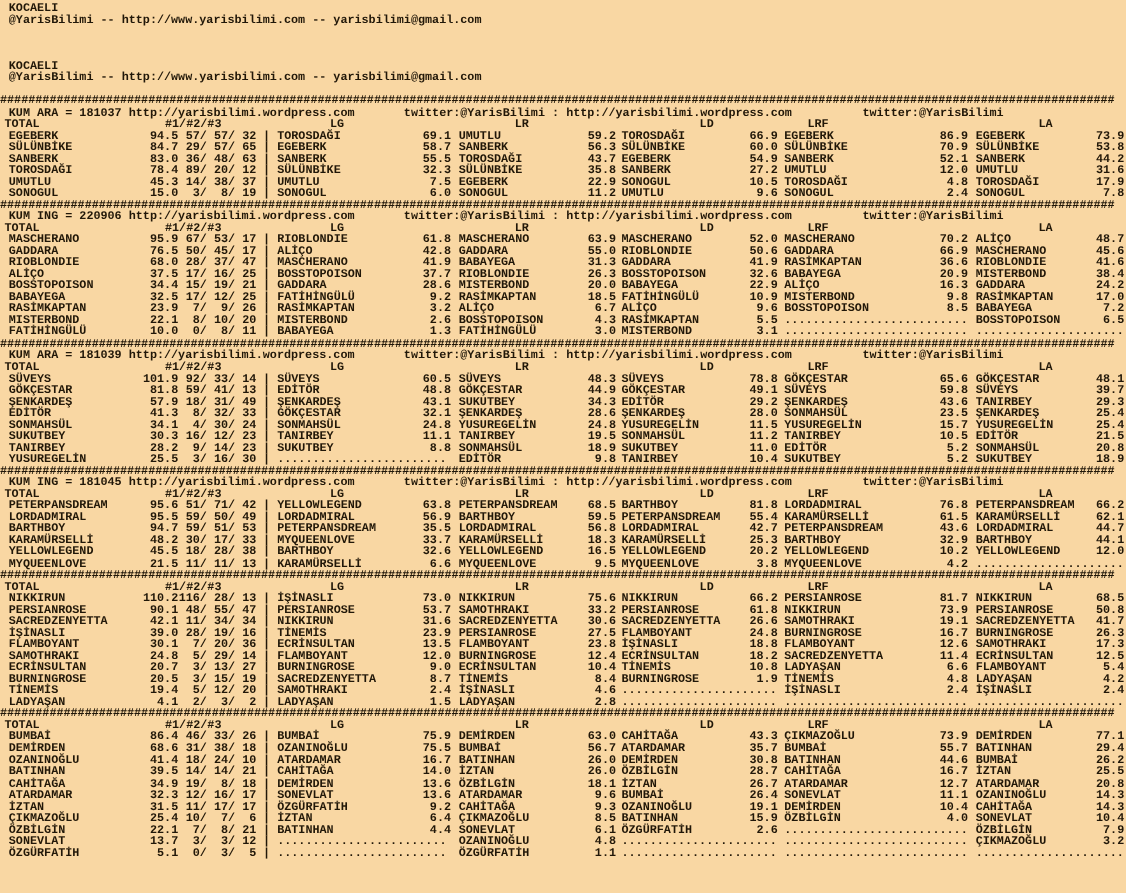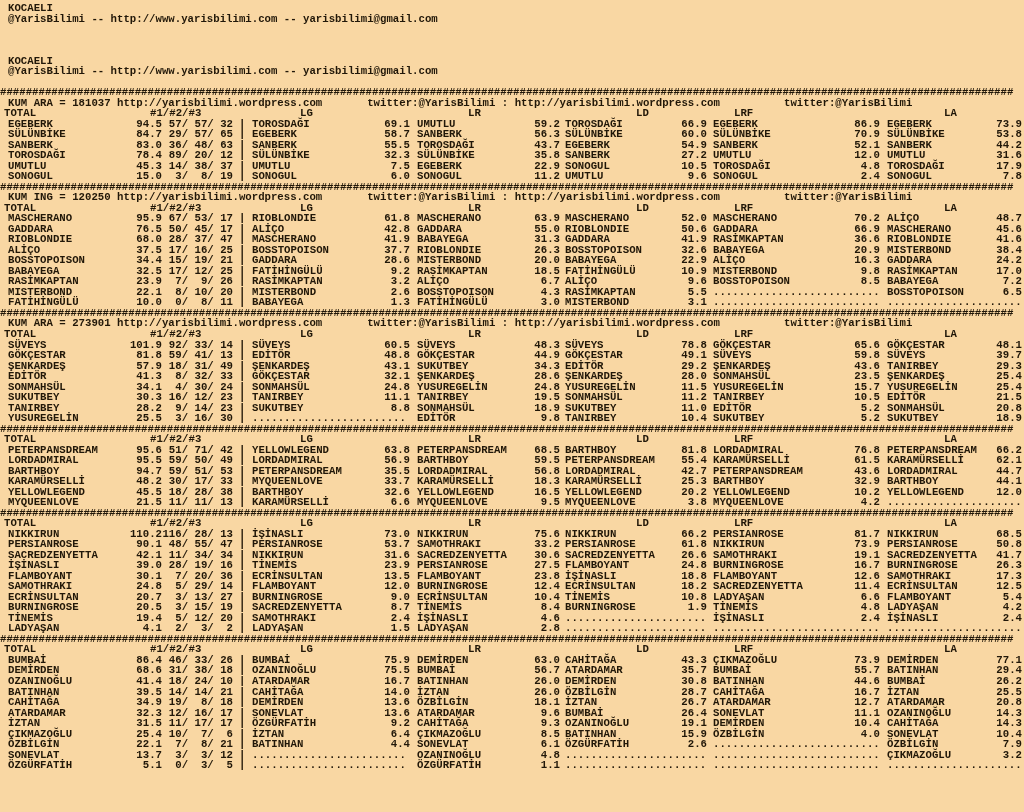--- a/index.html
+++ b/index.html
@@ -54,43 +54,44 @@
       <div class="line"><span class="x0">##############################################################################################################################################################</span></div>
       <div class="line"><span class="x8">KUM ARA = 181037 http://yarisbilimi.wordpress.com       twitter:@YarisBilimi : http://yarisbilimi.wordpress.com          twitter:@YarisBilimi</span></div>
       <div class="line"><span class="h-total">TOTAL</span><span class="h-p123">#1/#2/#3</span><span class="h-lg">LG</span><span class="h-lr">LR</span><span class="h-ld">LD</span><span class="h-lrf">LRF</span><span class="h-la">LA</span></div>
       <div class="line"><span class="c-name">EGEBERK</span><span class="c-total">94.5</span><span class="c-p123">57/ 57/ 32</span><span class="c-sep">|</span><span class="c-lgn">TOROSDAĞI</span><span class="c-lgv">69.1</span><span class="c-lrn">UMUTLU</span><span class="c-lrv">59.2</span><span class="c-ldn">TOROSDAĞI</span><span class="c-ldv">66.9</span><span class="c-lrfn">EGEBERK</span><span class="c-lrfv">86.9</span><span class="c-lan">EGEBERK</span><span class="c-lav">73.9</span></div>
       <div class="line"><span class="c-name">SÜLÜNBİKE</span><span class="c-total">84.7</span><span class="c-p123">29/ 57/ 65</span><span class="c-sep">|</span><span class="c-lgn">EGEBERK</span><span class="c-lgv">58.7</span><span class="c-lrn">SANBERK</span><span class="c-lrv">56.3</span><span class="c-ldn">SÜLÜNBİKE</span><span class="c-ldv">60.0</span><span class="c-lrfn">SÜLÜNBİKE</span><span class="c-lrfv">70.9</span><span class="c-lan">SÜLÜNBİKE</span><span class="c-lav">53.8</span></div>
       <div class="line"><span class="c-name">SANBERK</span><span class="c-total">83.0</span><span class="c-p123">36/ 48/ 63</span><span class="c-sep">|</span><span class="c-lgn">SANBERK</span><span class="c-lgv">55.5</span><span class="c-lrn">TOROSDAĞI</span><span class="c-lrv">43.7</span><span class="c-ldn">EGEBERK</span><span class="c-ldv">54.9</span><span class="c-lrfn">SANBERK</span><span class="c-lrfv">52.1</span><span class="c-lan">SANBERK</span><span class="c-lav">44.2</span></div>
       <div class="line"><span class="c-name">TOROSDAĞI</span><span class="c-total">78.4</span><span class="c-p123">89/ 20/ 12</span><span class="c-sep">|</span><span class="c-lgn">SÜLÜNBİKE</span><span class="c-lgv">32.3</span><span class="c-lrn">SÜLÜNBİKE</span><span class="c-lrv">35.8</span><span class="c-ldn">SANBERK</span><span class="c-ldv">27.2</span><span class="c-lrfn">UMUTLU</span><span class="c-lrfv">12.0</span><span class="c-lan">UMUTLU</span><span class="c-lav">31.6</span></div>
       <div class="line"><span class="c-name">UMUTLU</span><span class="c-total">45.3</span><span class="c-p123">14/ 38/ 37</span><span class="c-sep">|</span><span class="c-lgn">UMUTLU</span><span class="c-lgv">7.5</span><span class="c-lrn">EGEBERK</span><span class="c-lrv">22.9</span><span class="c-ldn">SONOGUL</span><span class="c-ldv">10.5</span><span class="c-lrfn">TOROSDAĞI</span><span class="c-lrfv">4.8</span><span class="c-lan">TOROSDAĞI</span><span class="c-lav">17.9</span></div>
       <div class="line"><span class="c-name">SONOGUL</span><span class="c-total">15.0</span><span class="c-p123"> 3/  8/ 19</span><span class="c-sep">|</span><span class="c-lgn">SONOGUL</span><span class="c-lgv">6.0</span><span class="c-lrn">SONOGUL</span><span class="c-lrv">11.2</span><span class="c-ldn">UMUTLU</span><span class="c-ldv">9.6</span><span class="c-lrfn">SONOGUL</span><span class="c-lrfv">2.4</span><span class="c-lan">SONOGUL</span><span class="c-lav">7.8</span></div>
       <div class="line"><span class="x0">##############################################################################################################################################################</span></div>
-      <div class="line"><span class="x8">KUM ING = 120250 http://yarisbilimi.wordpress.com       twitter:@YarisBilimi : http://yarisbilimi.wordpress.com          twitter:@YarisBilimi</span></div>
+      <div class="line"><span class="x8">KUM ING = 220906 http://yarisbilimi.wordpress.com       twitter:@YarisBilimi : http://yarisbilimi.wordpress.com          twitter:@YarisBilimi</span></div>
       <div class="line"><span class="h-total">TOTAL</span><span class="h-p123">#1/#2/#3</span><span class="h-lg">LG</span><span class="h-lr">LR</span><span class="h-ld">LD</span><span class="h-lrf">LRF</span><span class="h-la">LA</span></div>
       <div class="line"><span class="c-name">MASCHERANO</span><span class="c-total">95.9</span><span class="c-p123">67/ 53/ 17</span><span class="c-sep">|</span><span class="c-lgn">RIOBLONDIE</span><span class="c-lgv">61.8</span><span class="c-lrn">MASCHERANO</span><span class="c-lrv">63.9</span><span class="c-ldn">MASCHERANO</span><span class="c-ldv">52.0</span><span class="c-lrfn">MASCHERANO</span><span class="c-lrfv">70.2</span><span class="c-lan">ALİÇO</span><span class="c-lav">48.7</span></div>
       <div class="line"><span class="c-name">GADDARA</span><span class="c-total">76.5</span><span class="c-p123">50/ 45/ 17</span><span class="c-sep">|</span><span class="c-lgn">ALİÇO</span><span class="c-lgv">42.8</span><span class="c-lrn">GADDARA</span><span class="c-lrv">55.0</span><span class="c-ldn">RIOBLONDIE</span><span class="c-ldv">50.6</span><span class="c-lrfn">GADDARA</span><span class="c-lrfv">66.9</span><span class="c-lan">MASCHERANO</span><span class="c-lav">45.6</span></div>
       <div class="line"><span class="c-name">RIOBLONDIE</span><span class="c-total">68.0</span><span class="c-p123">28/ 37/ 47</span><span class="c-sep">|</span><span class="c-lgn">MASCHERANO</span><span class="c-lgv">41.9</span><span class="c-lrn">BABAYEGA</span><span class="c-lrv">31.3</span><span class="c-ldn">GADDARA</span><span class="c-ldv">41.9</span><span class="c-lrfn">RASİMKAPTAN</span><span class="c-lrfv">36.6</span><span class="c-lan">RIOBLONDIE</span><span class="c-lav">41.6</span></div>
       <div class="line"><span class="c-name">ALİÇO</span><span class="c-total">37.5</span><span class="c-p123">17/ 16/ 25</span><span class="c-sep">|</span><span class="c-lgn">BOSSTOPOISON</span><span class="c-lgv">37.7</span><span class="c-lrn">RIOBLONDIE</span><span class="c-lrv">26.3</span><span class="c-ldn">BOSSTOPOISON</span><span class="c-ldv">32.6</span><span class="c-lrfn">BABAYEGA</span><span class="c-lrfv">20.9</span><span class="c-lan">MISTERBOND</span><span class="c-lav">38.4</span></div>
       <div class="line"><span class="c-name">BOSSTOPOISON</span><span class="c-total">34.4</span><span class="c-p123">15/ 19/ 21</span><span class="c-sep">|</span><span class="c-lgn">GADDARA</span><span class="c-lgv">28.6</span><span class="c-lrn">MISTERBOND</span><span class="c-lrv">20.0</span><span class="c-ldn">BABAYEGA</span><span class="c-ldv">22.9</span><span class="c-lrfn">ALİÇO</span><span class="c-lrfv">16.3</span><span class="c-lan">GADDARA</span><span class="c-lav">24.2</span></div>
       <div class="line"><span class="c-name">BABAYEGA</span><span class="c-total">32.5</span><span class="c-p123">17/ 12/ 25</span><span class="c-sep">|</span><span class="c-lgn">FATİHİNGÜLÜ</span><span class="c-lgv">9.2</span><span class="c-lrn">RASİMKAPTAN</span><span class="c-lrv">18.5</span><span class="c-ldn">FATİHİNGÜLÜ</span><span class="c-ldv">10.9</span><span class="c-lrfn">MISTERBOND</span><span class="c-lrfv">9.8</span><span class="c-lan">RASİMKAPTAN</span><span class="c-lav">17.0</span></div>
       <div class="line"><span class="c-name">RASİMKAPTAN</span><span class="c-total">23.9</span><span class="c-p123"> 7/  9/ 26</span><span class="c-sep">|</span><span class="c-lgn">RASİMKAPTAN</span><span class="c-lgv">3.2</span><span class="c-lrn">ALİÇO</span><span class="c-lrv">6.7</span><span class="c-ldn">ALİÇO</span><span class="c-ldv">9.6</span><span class="c-lrfn">BOSSTOPOISON</span><span class="c-lrfv">8.5</span><span class="c-lan">BABAYEGA</span><span class="c-lav">7.2</span></div>
       <div class="line"><span class="c-name">MISTERBOND</span><span class="c-total">22.1</span><span class="c-p123"> 8/ 10/ 20</span><span class="c-sep">|</span><span class="c-lgn">MISTERBOND</span><span class="c-lgv">2.6</span><span class="c-lrn">BOSSTOPOISON</span><span class="c-lrv">4.3</span><span class="c-ldn">RASİMKAPTAN</span><span class="c-ldv">5.5</span><span class="c-lrfn">..........................</span><span class="c-lrfv"></span><span class="c-lan">BOSSTOPOISON</span><span class="c-lav">6.5</span></div>
       <div class="line"><span class="c-name">FATİHİNGÜLÜ</span><span class="c-total">10.0</span><span class="c-p123"> 0/  8/ 11</span><span class="c-sep">|</span><span class="c-lgn">BABAYEGA</span><span class="c-lgv">1.3</span><span class="c-lrn">FATİHİNGÜLÜ</span><span class="c-lrv">3.0</span><span class="c-ldn">MISTERBOND</span><span class="c-ldv">3.1</span><span class="c-lrfn">..........................</span><span class="c-lrfv"></span><span class="c-lan">.....................</span><span class="c-lav"></span></div>
       <div class="line"><span class="x0">##############################################################################################################################################################</span></div>
-      <div class="line"><span class="x8">KUM ARA = 273901 http://yarisbilimi.wordpress.com       twitter:@YarisBilimi : http://yarisbilimi.wordpress.com          twitter:@YarisBilimi</span></div>
+      <div class="line"><span class="x8">KUM ARA = 181039 http://yarisbilimi.wordpress.com       twitter:@YarisBilimi : http://yarisbilimi.wordpress.com          twitter:@YarisBilimi</span></div>
       <div class="line"><span class="h-total">TOTAL</span><span class="h-p123">#1/#2/#3</span><span class="h-lg">LG</span><span class="h-lr">LR</span><span class="h-ld">LD</span><span class="h-lrf">LRF</span><span class="h-la">LA</span></div>
       <div class="line"><span class="c-name">SÜVEYS</span><span class="c-total">101.9</span><span class="c-p123">92/ 33/ 14</span><span class="c-sep">|</span><span class="c-lgn">SÜVEYS</span><span class="c-lgv">60.5</span><span class="c-lrn">SÜVEYS</span><span class="c-lrv">48.3</span><span class="c-ldn">SÜVEYS</span><span class="c-ldv">78.8</span><span class="c-lrfn">GÖKÇESTAR</span><span class="c-lrfv">65.6</span><span class="c-lan">GÖKÇESTAR</span><span class="c-lav">48.1</span></div>
       <div class="line"><span class="c-name">GÖKÇESTAR</span><span class="c-total">81.8</span><span class="c-p123">59/ 41/ 13</span><span class="c-sep">|</span><span class="c-lgn">EDİTÖR</span><span class="c-lgv">48.8</span><span class="c-lrn">GÖKÇESTAR</span><span class="c-lrv">44.9</span><span class="c-ldn">GÖKÇESTAR</span><span class="c-ldv">49.1</span><span class="c-lrfn">SÜVEYS</span><span class="c-lrfv">59.8</span><span class="c-lan">SÜVEYS</span><span class="c-lav">39.7</span></div>
       <div class="line"><span class="c-name">ŞENKARDEŞ</span><span class="c-total">57.9</span><span class="c-p123">18/ 31/ 49</span><span class="c-sep">|</span><span class="c-lgn">ŞENKARDEŞ</span><span class="c-lgv">43.1</span><span class="c-lrn">SUKUTBEY</span><span class="c-lrv">34.3</span><span class="c-ldn">EDİTÖR</span><span class="c-ldv">29.2</span><span class="c-lrfn">ŞENKARDEŞ</span><span class="c-lrfv">43.6</span><span class="c-lan">TANIRBEY</span><span class="c-lav">29.3</span></div>
       <div class="line"><span class="c-name">EDİTÖR</span><span class="c-total">41.3</span><span class="c-p123"> 8/ 32/ 33</span><span class="c-sep">|</span><span class="c-lgn">GÖKÇESTAR</span><span class="c-lgv">32.1</span><span class="c-lrn">ŞENKARDEŞ</span><span class="c-lrv">28.6</span><span class="c-ldn">ŞENKARDEŞ</span><span class="c-ldv">28.0</span><span class="c-lrfn">SONMAHSÜL</span><span class="c-lrfv">23.5</span><span class="c-lan">ŞENKARDEŞ</span><span class="c-lav">25.4</span></div>
       <div class="line"><span class="c-name">SONMAHSÜL</span><span class="c-total">34.1</span><span class="c-p123"> 4/ 30/ 24</span><span class="c-sep">|</span><span class="c-lgn">SONMAHSÜL</span><span class="c-lgv">24.8</span><span class="c-lrn">YUSUREGELİN</span><span class="c-lrv">24.8</span><span class="c-ldn">YUSUREGELİN</span><span class="c-ldv">11.5</span><span class="c-lrfn">YUSUREGELİN</span><span class="c-lrfv">15.7</span><span class="c-lan">YUSUREGELİN</span><span class="c-lav">25.4</span></div>
       <div class="line"><span class="c-name">SUKUTBEY</span><span class="c-total">30.3</span><span class="c-p123">16/ 12/ 23</span><span class="c-sep">|</span><span class="c-lgn">TANIRBEY</span><span class="c-lgv">11.1</span><span class="c-lrn">TANIRBEY</span><span class="c-lrv">19.5</span><span class="c-ldn">SONMAHSÜL</span><span class="c-ldv">11.2</span><span class="c-lrfn">TANIRBEY</span><span class="c-lrfv">10.5</span><span class="c-lan">EDİTÖR</span><span class="c-lav">21.5</span></div>
       <div class="line"><span class="c-name">TANIRBEY</span><span class="c-total">28.2</span><span class="c-p123"> 9/ 14/ 23</span><span class="c-sep">|</span><span class="c-lgn">SUKUTBEY</span><span class="c-lgv">8.8</span><span class="c-lrn">SONMAHSÜL</span><span class="c-lrv">18.9</span><span class="c-ldn">SUKUTBEY</span><span class="c-ldv">11.0</span><span class="c-lrfn">EDİTÖR</span><span class="c-lrfv">5.2</span><span class="c-lan">SONMAHSÜL</span><span class="c-lav">20.8</span></div>
       <div class="line"><span class="c-name">YUSUREGELİN</span><span class="c-total">25.5</span><span class="c-p123"> 3/ 16/ 30</span><span class="c-sep">|</span><span class="c-lgn">........................</span><span class="c-lgv"></span><span class="c-lrn">EDİTÖR</span><span class="c-lrv">9.8</span><span class="c-ldn">TANIRBEY</span><span class="c-ldv">10.4</span><span class="c-lrfn">SUKUTBEY</span><span class="c-lrfv">5.2</span><span class="c-lan">SUKUTBEY</span><span class="c-lav">18.9</span></div>
       <div class="line"><span class="x0">##############################################################################################################################################################</span></div>
+      <div class="line"><span class="x8">KUM ING = 181045 http://yarisbilimi.wordpress.com       twitter:@YarisBilimi : http://yarisbilimi.wordpress.com          twitter:@YarisBilimi</span></div>
       <div class="line"><span class="h-total">TOTAL</span><span class="h-p123">#1/#2/#3</span><span class="h-lg">LG</span><span class="h-lr">LR</span><span class="h-ld">LD</span><span class="h-lrf">LRF</span><span class="h-la">LA</span></div>
       <div class="line"><span class="c-name">PETERPANSDREAM</span><span class="c-total">95.6</span><span class="c-p123">51/ 71/ 42</span><span class="c-sep">|</span><span class="c-lgn">YELLOWLEGEND</span><span class="c-lgv">63.8</span><span class="c-lrn">PETERPANSDREAM</span><span class="c-lrv">68.5</span><span class="c-ldn">BARTHBOY</span><span class="c-ldv">81.8</span><span class="c-lrfn">LORDADMIRAL</span><span class="c-lrfv">76.8</span><span class="c-lan">PETERPANSDREAM</span><span class="c-lav">66.2</span></div>
       <div class="line"><span class="c-name">LORDADMIRAL</span><span class="c-total">95.5</span><span class="c-p123">59/ 50/ 49</span><span class="c-sep">|</span><span class="c-lgn">LORDADMIRAL</span><span class="c-lgv">56.9</span><span class="c-lrn">BARTHBOY</span><span class="c-lrv">59.5</span><span class="c-ldn">PETERPANSDREAM</span><span class="c-ldv">55.4</span><span class="c-lrfn">KARAMÜRSELLİ</span><span class="c-lrfv">61.5</span><span class="c-lan">KARAMÜRSELLİ</span><span class="c-lav">62.1</span></div>
       <div class="line"><span class="c-name">BARTHBOY</span><span class="c-total">94.7</span><span class="c-p123">59/ 51/ 53</span><span class="c-sep">|</span><span class="c-lgn">PETERPANSDREAM</span><span class="c-lgv">35.5</span><span class="c-lrn">LORDADMIRAL</span><span class="c-lrv">56.8</span><span class="c-ldn">LORDADMIRAL</span><span class="c-ldv">42.7</span><span class="c-lrfn">PETERPANSDREAM</span><span class="c-lrfv">43.6</span><span class="c-lan">LORDADMIRAL</span><span class="c-lav">44.7</span></div>
       <div class="line"><span class="c-name">KARAMÜRSELLİ</span><span class="c-total">48.2</span><span class="c-p123">30/ 17/ 33</span><span class="c-sep">|</span><span class="c-lgn">MYQUEENLOVE</span><span class="c-lgv">33.7</span><span class="c-lrn">KARAMÜRSELLİ</span><span class="c-lrv">18.3</span><span class="c-ldn">KARAMÜRSELLİ</span><span class="c-ldv">25.3</span><span class="c-lrfn">BARTHBOY</span><span class="c-lrfv">32.9</span><span class="c-lan">BARTHBOY</span><span class="c-lav">44.1</span></div>
       <div class="line"><span class="c-name">YELLOWLEGEND</span><span class="c-total">45.5</span><span class="c-p123">18/ 28/ 38</span><span class="c-sep">|</span><span class="c-lgn">BARTHBOY</span><span class="c-lgv">32.6</span><span class="c-lrn">YELLOWLEGEND</span><span class="c-lrv">16.5</span><span class="c-ldn">YELLOWLEGEND</span><span class="c-ldv">20.2</span><span class="c-lrfn">YELLOWLEGEND</span><span class="c-lrfv">10.2</span><span class="c-lan">YELLOWLEGEND</span><span class="c-lav">12.0</span></div>
       <div class="line"><span class="c-name">MYQUEENLOVE</span><span class="c-total">21.5</span><span class="c-p123">11/ 11/ 13</span><span class="c-sep">|</span><span class="c-lgn">KARAMÜRSELLİ</span><span class="c-lgv">6.6</span><span class="c-lrn">MYQUEENLOVE</span><span class="c-lrv">9.5</span><span class="c-ldn">MYQUEENLOVE</span><span class="c-ldv">3.8</span><span class="c-lrfn">MYQUEENLOVE</span><span class="c-lrfv">4.2</span><span class="c-lan">.....................</span><span class="c-lav"></span></div>
       <div class="line"><span class="x0">##############################################################################################################################################################</span></div>
       <div class="line"><span class="h-total">TOTAL</span><span class="h-p123">#1/#2/#3</span><span class="h-lg">LG</span><span class="h-lr">LR</span><span class="h-ld">LD</span><span class="h-lrf">LRF</span><span class="h-la">LA</span></div>
       <div class="line"><span class="c-name">NIKKIRUN</span><span class="c-total">110.2</span><span class="c-p123">116/ 28/ 13</span><span class="c-sep">|</span><span class="c-lgn">İŞİNASLI</span><span class="c-lgv">73.0</span><span class="c-lrn">NIKKIRUN</span><span class="c-lrv">75.6</span><span class="c-ldn">NIKKIRUN</span><span class="c-ldv">66.2</span><span class="c-lrfn">PERSIANROSE</span><span class="c-lrfv">81.7</span><span class="c-lan">NIKKIRUN</span><span class="c-lav">68.5</span></div>

